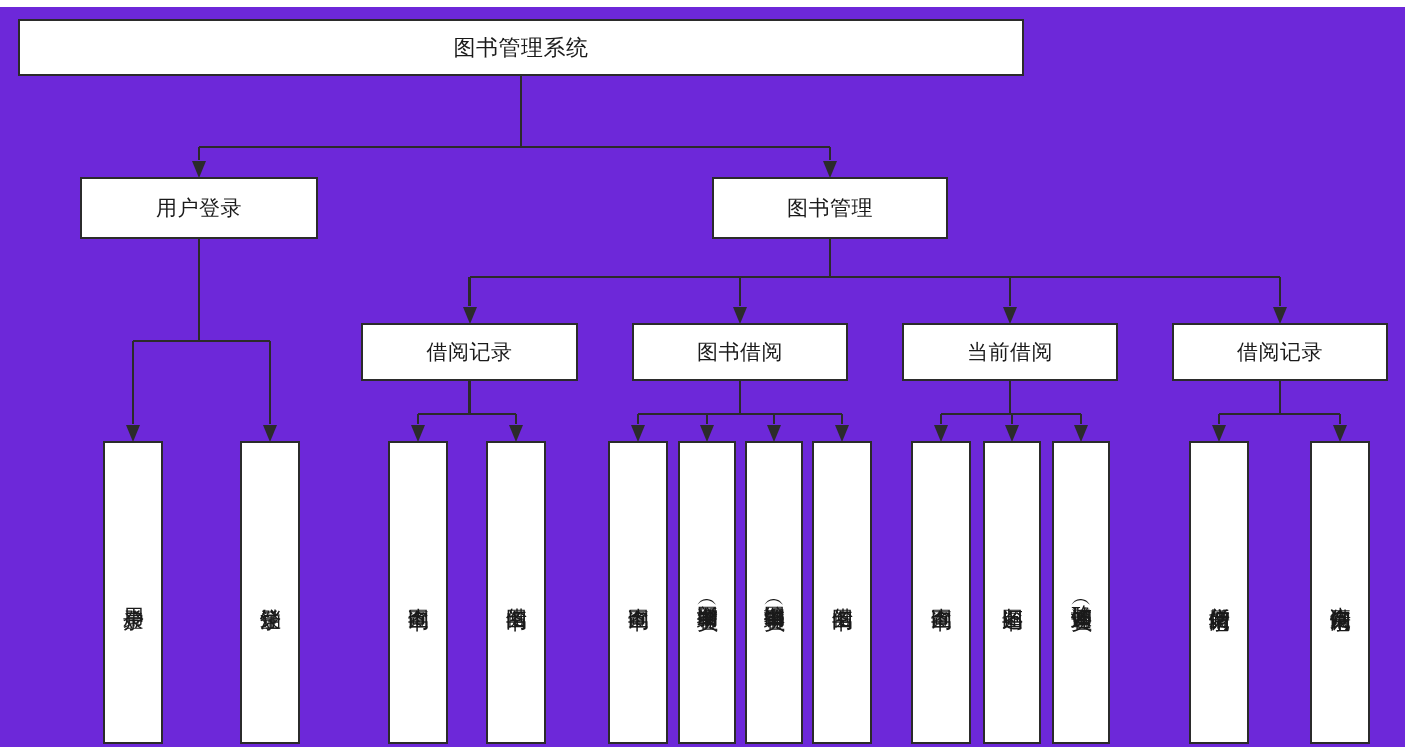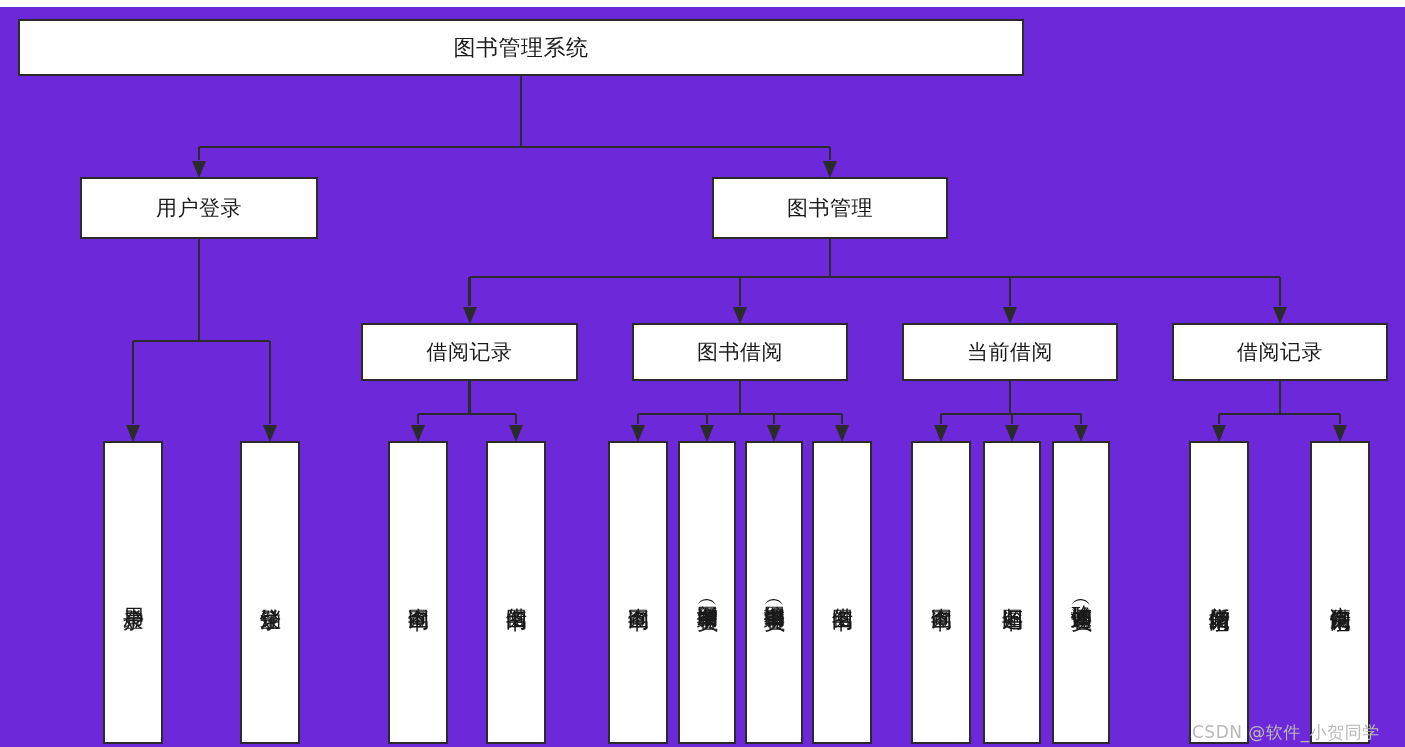--- a/index.html
+++ b/index.html
@@ -195,15 +195,14 @@
         <span class="node-label">确认归还（管理员）</span>
       </div>
       <div class="node leaf" style="left: 1189px; top: 434px; width: 60px; height: 303px;">
         <span class="node-label">新增借阅记录</span>
       </div>
       <div class="node leaf" style="left: 1310px; top: 434px; width: 60px; height: 303px;">
         <span class="node-label">查询借阅记录</span>
       </div>
     </div>
 
-  <div class="watermark" style="left:1192px; top:714px;">CSDN @软件_小贺同学</div>
 
 </div>
 
 </body></html>

